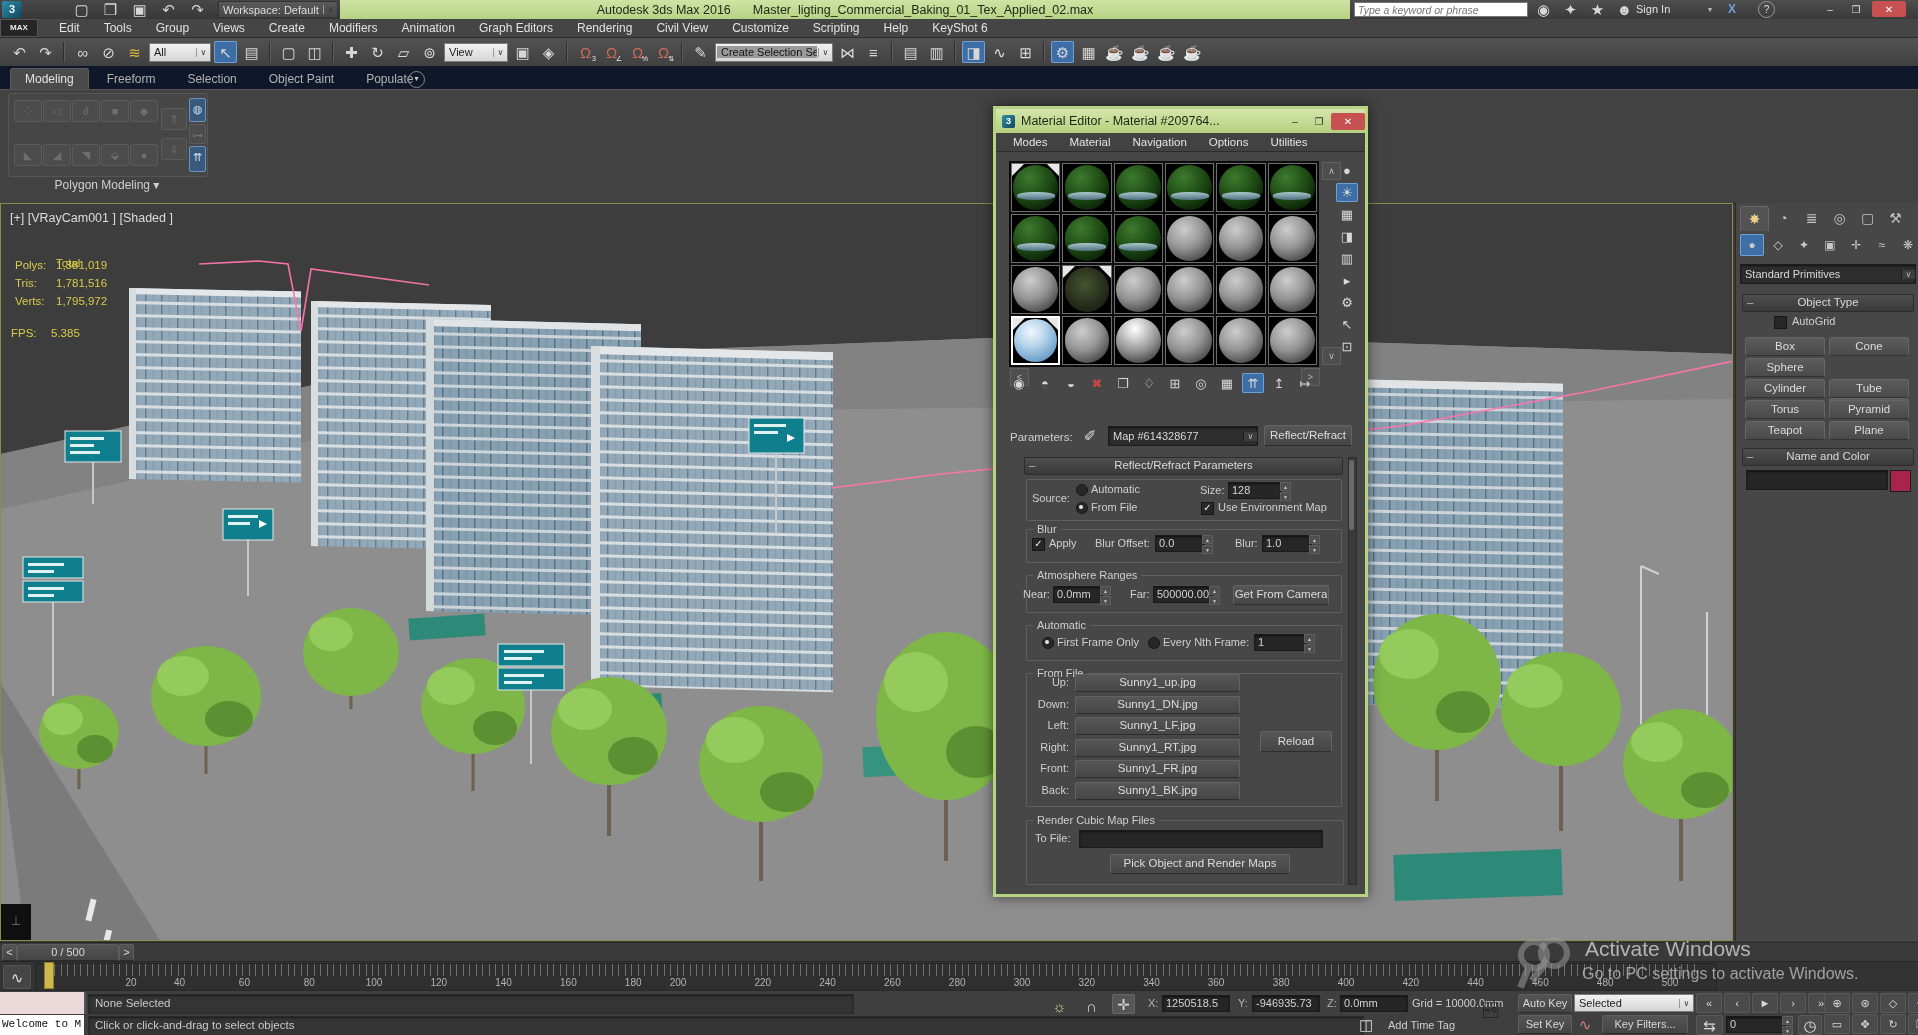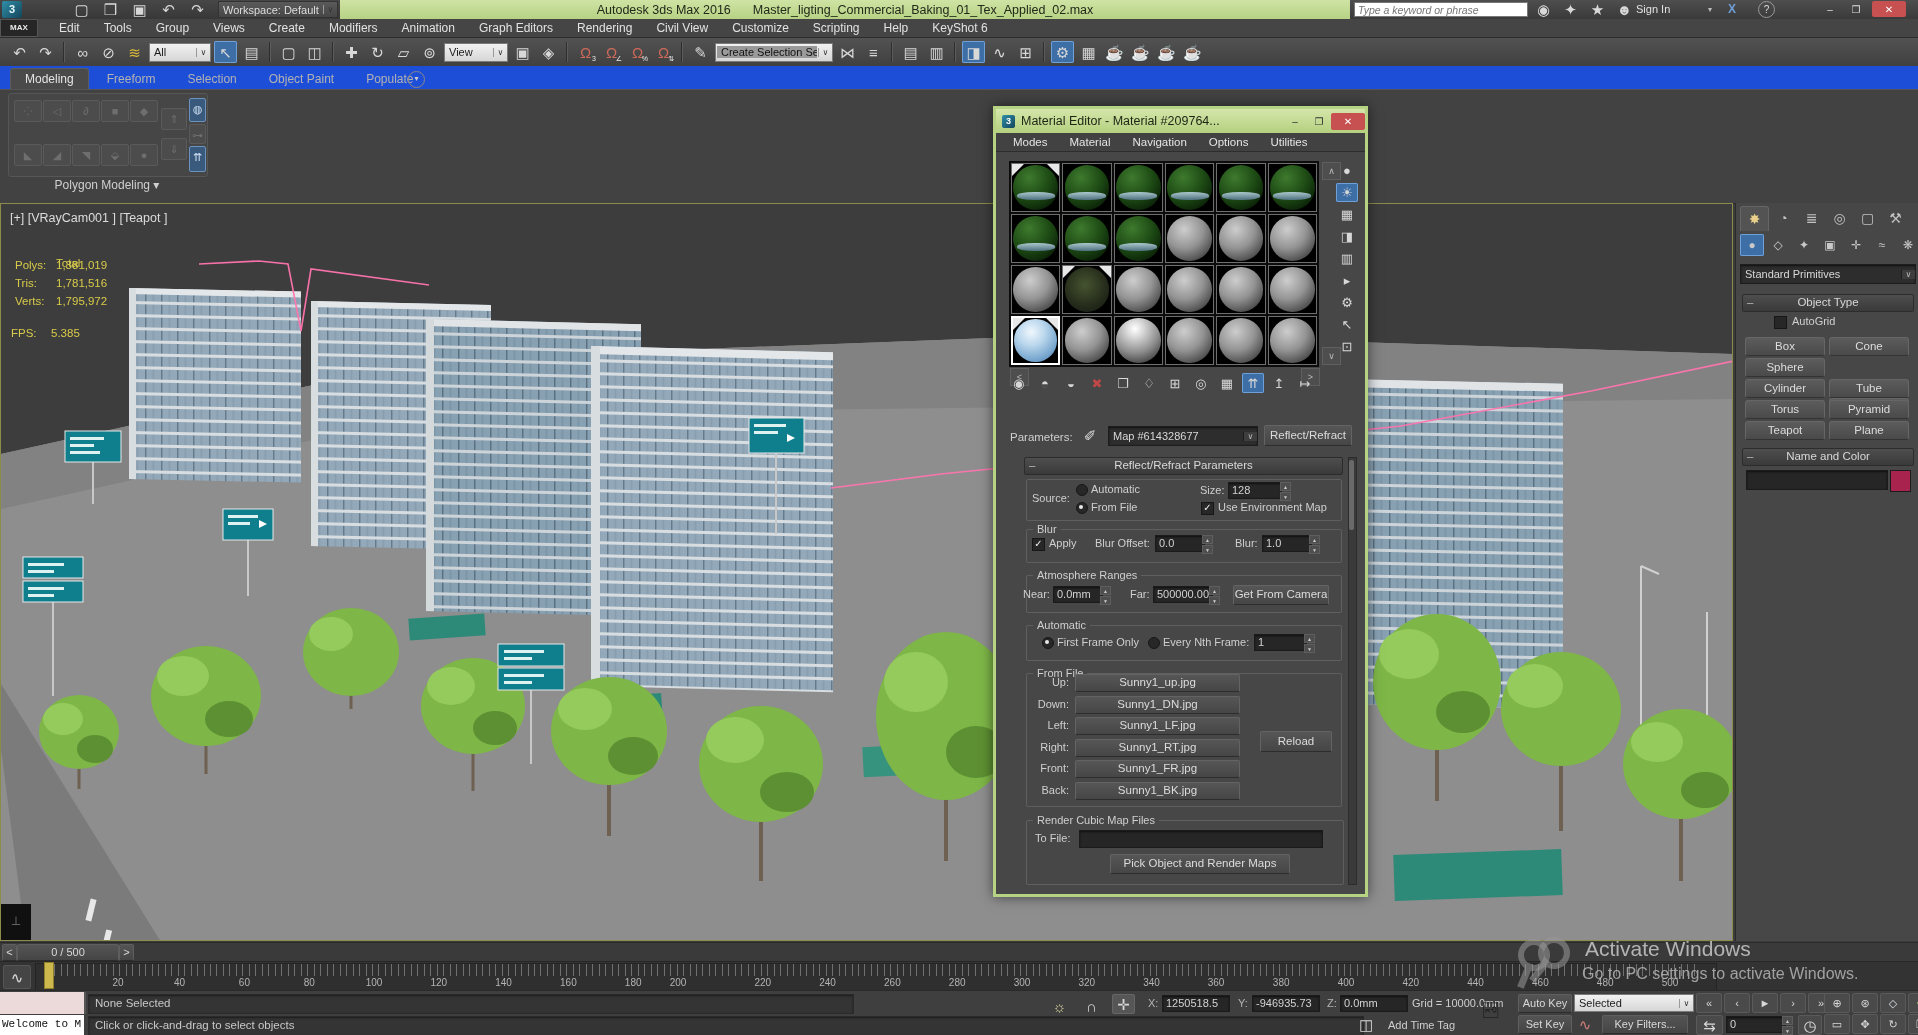--- a/index.html
+++ b/index.html
@@ -22,21 +22,21 @@
   .ico.act{background:#3d6ea5;box-shadow:inset 0 0 0 1px #6fa0d8;}
   .tsep{width:1px;height:20px;background:#2e2e2e;border-right:1px solid #5c5c5c;margin:0 3px;display:inline-block;}
   .combo{height:17px;background:linear-gradient(#f2f2f2,#d6d6d6);border:1px solid #7a7a7a;color:#1a1a1a;
          display:inline-flex;align-items:center;font-size:11px;}
   .combo .cv{flex:1;padding:0 4px;white-space:nowrap;overflow:hidden;}
   .combo .ca{width:13px;text-align:center;border-left:1px solid #9a9a9a;font-size:8px;color:#333;}
   .combo.dark{background:#2d2d2d;border:1px solid #1d1d1d;color:#d8d8d8;box-shadow:inset 0 1px 2px #111;}
   .combo.dark .ca{color:#bbb;border-left:1px solid #1d1d1d;background:#3d3d3d;}
   .combo.sel .cv{background:#9a9a9a;color:#111;margin:1px;}
   
-  #ribbon{left:0;top:66px;width:1918px;height:137px;background:#1d4ed8;}
+  #ribbon{left:0;top:66px;width:1918px;height:137px;background:#0f172a;}
   #ribbontabs{left:10px;top:2px;height:21px;display:flex;gap:4px;align-items:flex-end;}
   .rtab{padding:3px 14px;color:#b2b2b2;font-size:12px;}
   .rtab.act{background:#4a4a4a;color:#e4e4e4;border:1px solid #5c5c5c;border-bottom:none;border-radius:3px 3px 0 0;}
   #ribbonpanel{left:0;top:23px;width:1918px;height:113px;background:#424242;border-top:1px solid #555;border-bottom:1px solid #2a2a2a;}
   #pmgroup{left:8px;top:3px;width:198px;height:82px;background:#464646;border:1px solid #565656;border-radius:3px;}
   .rbtn{position:absolute;width:26px;height:20px;background:#4c4c4c;border:1px solid #5a5a5a;border-radius:2px;
         color:#6e6e6e;font-size:11px;text-align:center;line-height:20px;}
   .rbtn.blue{background:#3a5a7d;border-color:#6b93bd;color:#cfe2f4;}
   #pmlabel{left:8px;top:88px;width:198px;text-align:center;color:#cfcfcf;font-size:12px;}
   
@@ -445,21 +445,21 @@
           <rect x="748" y="214" width="55" height="35" fill="#0f7f8e" stroke="#e8e8e8" stroke-width="1"></rect>
           <rect x="753" y="220" width="32" height="3" fill="#dff2f2"></rect>
             <rect x="753" y="227" width="24" height="3" fill="#dff2f2"></rect>
           <polygon points="786,230 794,234 786,238" fill="#ffffff"></polygon>
           </g>
       </g>
 
       <polyline points="198,60 258,57 287,60 300,127 310,65 428,81" fill="none" stroke="#ff74ae" stroke-width="1.6" opacity="0.95"></polyline>
       <polyline points="830,284 940,270 1120,252 1400,222 1590,187 1733,157" fill="none" stroke="#ff74ae" stroke-width="1.6" opacity="0.95"></polyline>
     </svg>
-    <div id="vplabel" class="abs">[+] [VRayCam001 ] [Teapot ]</div>
+    <div id="vplabel" class="abs">[+] [VRayCam001 ] [Shaded ]</div>
     <div id="vpstats" class="abs">
       <span class="val" style="top:22px;">Total</span>
       <span class="lab" style="top:24px;">Polys:</span>
       <span class="val" style="top:24px;">1,381,019</span>
       <span class="lab" style="top:42px;">Tris:</span>
       <span class="val" style="top:42px;">1,781,516</span>
       <span class="lab" style="top:60px;">Verts:</span>
       <span class="val" style="top:60px;">1,795,972</span>
       <span class="lab" style="top:92px;left:10px;">FPS:</span>
       <span class="val" style="top:92px;left:50px;">5.385</span>
@@ -725,21 +725,21 @@
 
   <div id="timeslider" class="abs">
     <div class="gbtnsm" style="left:2px;top:1px;width:13px;height:15px;line-height:14px;">&lt;</div>
     <div class="gbtnsm" style="left:17px;top:1px;width:100px;height:15px;line-height:14px;">0 / 500</div>
     <div class="gbtnsm" style="left:119px;top:1px;width:13px;height:15px;line-height:14px;">&gt;</div>
   </div>
   <div id="trackbar" class="abs">
     <span class="ico" style="position:absolute;left:3px;top:3px;width:26px;height:22px;background:#454545;border:1px solid #555;">∿</span>
     <div id="ruler">
         <span class="tick" style="left: 14px; color: rgb(205, 184, 77);">0</span>
-        <span class="tick" style="left: 82px;">20</span>
+        <span class="tick" style="left: 95px;">20</span>
         <span class="tick" style="left: 143.6px;">40</span>
         <span class="tick" style="left: 208.4px;">60</span>
         <span class="tick" style="left: 273.2px;">80</span>
         <span class="tick" style="left: 338px;">100</span>
         <span class="tick" style="left: 402.8px;">120</span>
         <span class="tick" style="left: 467.6px;">140</span>
         <span class="tick" style="left: 532.4px;">160</span>
         <span class="tick" style="left: 597.2px;">180</span>
         <span class="tick" style="left: 642px;">200</span>
         <span class="tick" style="left: 726.8px;">220</span>

